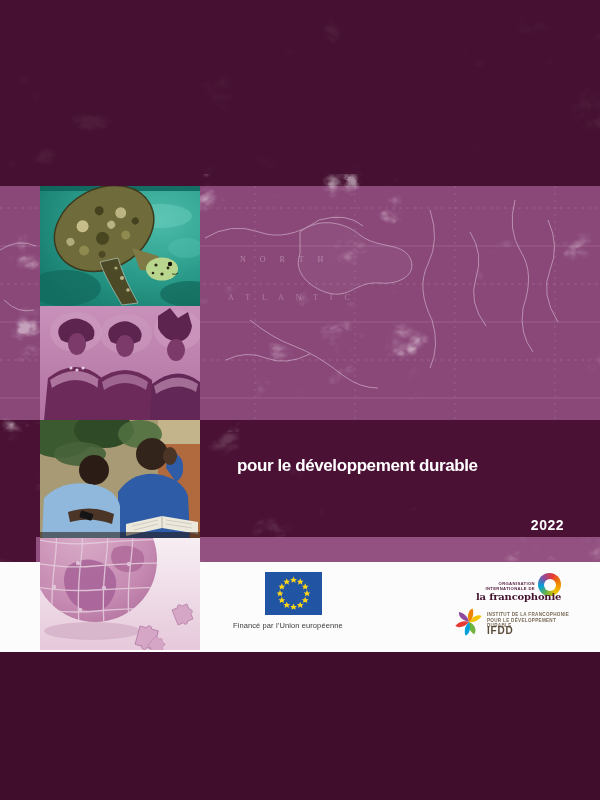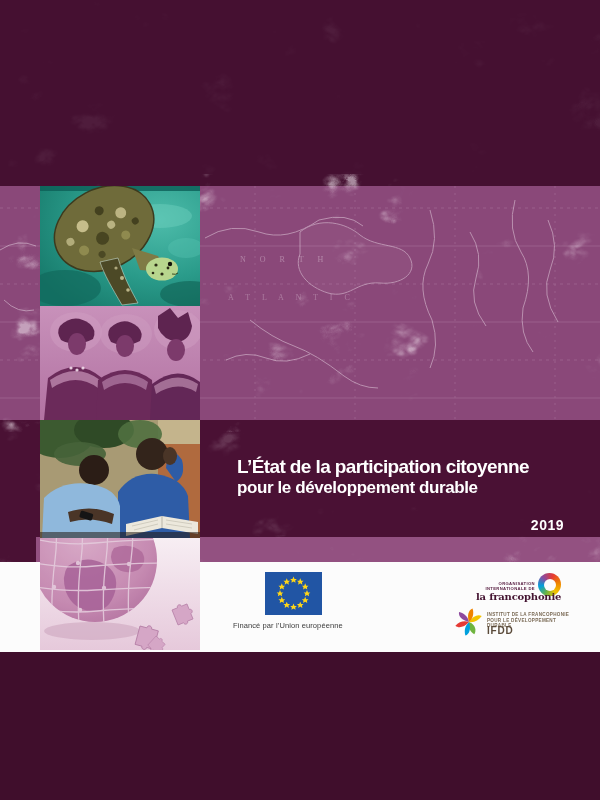--- a/index.html
+++ b/index.html
@@ -280,24 +280,23 @@
       </g>
       <g fill="#d5a6c6" stroke="#b27ba4" stroke-width="0.8">
         <use href="#pz" transform="translate(100,88) rotate(15)"></use>
         <use href="#pz" transform="translate(132,72) rotate(-22) scale(0.85)"></use>
         <use href="#pz" transform="translate(116,98) rotate(42) scale(0.65)"></use>
       </g>
     </svg>
   </div>
 
   <div class="title-block">
-    <div class="title-line1">L’État de la participation citoyenne</div>
     <div class="title-line2">pour le développement durable</div>
   </div>
-  <div class="year">2019</div>
+  <div class="year">2022</div>
 
   <svg class="eu-flag" width="57" height="43" viewBox="0 0 57 43" role="img">
     <defs>
       <path id="eu-star" d="M0,-3.5 L1.03,-1.08 L3.33,-1.08 L1.7,0.41 L2.06,2.83 L0,1.4 L-2.06,2.83 L-1.7,0.41 L-3.33,-1.08 L-1.03,-1.08 Z"></path>
     </defs>
     <rect width="57" height="43" fill="#2155a4"></rect>
     <g fill="#ffd617">
       <use href="#eu-star" transform="translate(42,21.5)"></use>
       <use href="#eu-star" transform="translate(40.19,28.25)"></use>
       <use href="#eu-star" transform="translate(35.25,33.19)"></use>

